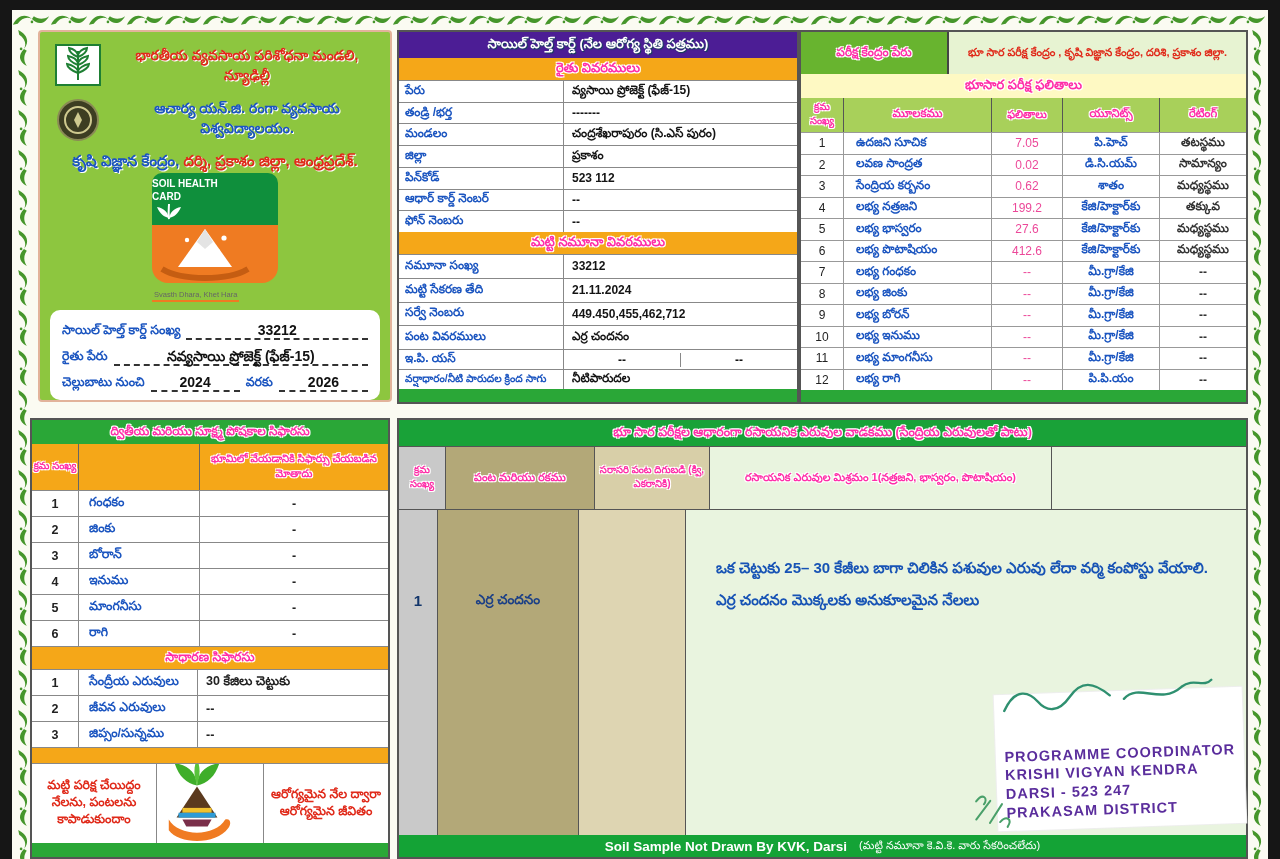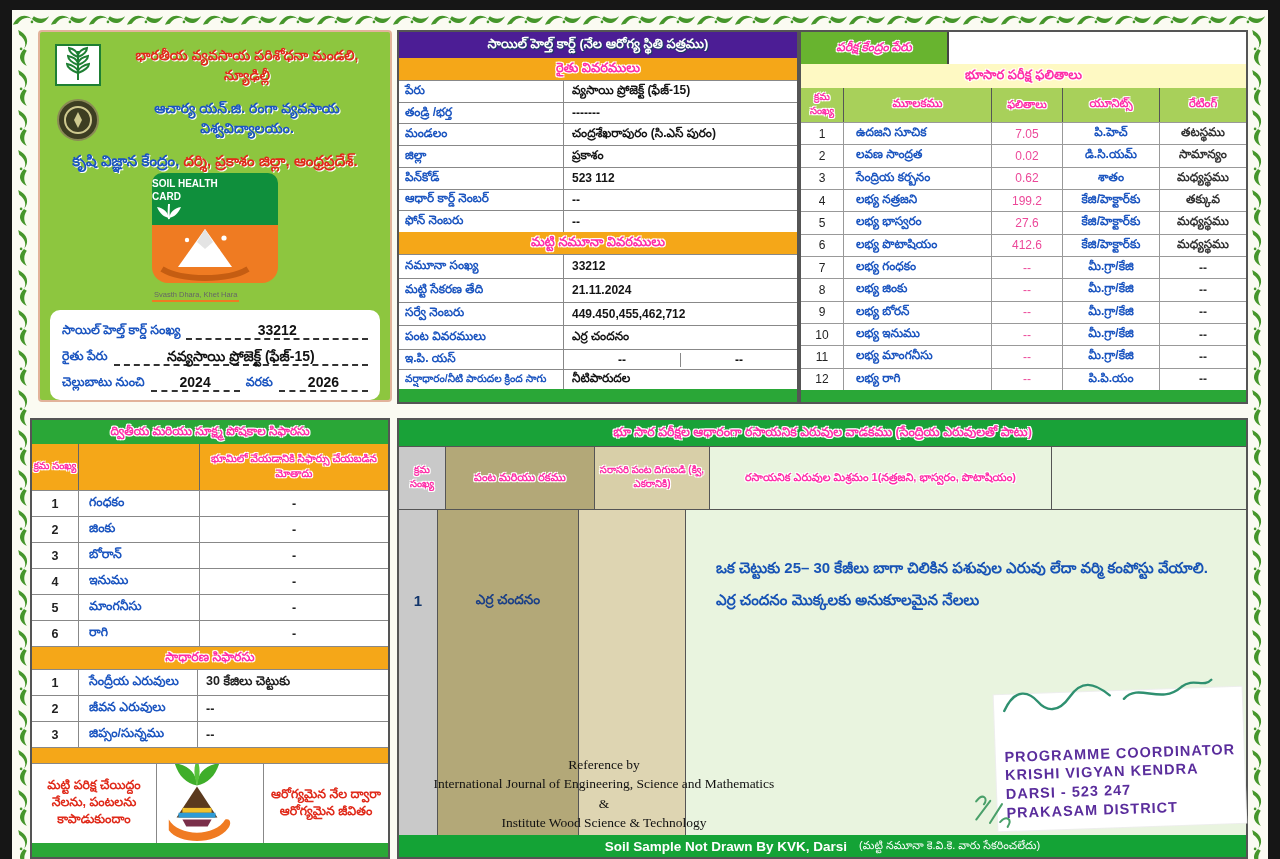--- a/index.html
+++ b/index.html
@@ -54,21 +54,21 @@
            border-right:1px solid #888;overflow:hidden;white-space:nowrap;}
   .f-value{flex:1;color:#141414;font-weight:600;padding:0 8px;display:flex;align-items:center;overflow:hidden;}
   .f-value.split{padding:0;}
   .f-v2{flex:1;display:flex;align-items:center;justify-content:center;}
   .f-v2 + .f-v2{border-left:1px solid #888;}
   .f-strip{height:13px;background:#2aa737;}
 
   
   .results{left:787px;top:20px;width:449px;height:374px;border:2px solid #555;background:#fff;
            display:flex;flex-direction:column;}
-  .r-top{height:32px;display:flex;font-style:italic;}
+  .r-top{height:42px;display:flex;}
   .r-top-label{width:146px;background:#68b42f;border-right:2px solid #444;display:flex;align-items:center;
                justify-content:center;font-size:12px;overflow:hidden;}
   .r-top-value{flex:1;background:#e7f3d2;color:#e02a1a;font-weight:bold;font-size:11px;display:flex;
                align-items:center;justify-content:center;text-align:center;padding:0 3px;overflow:hidden;}
   .r-band{height:24px;background:#fef9c3;display:flex;align-items:center;justify-content:center;font-size:13px;}
   .r-head{height:34px;background:#a8d05a;display:flex;font-size:11.5px;}
   .hc{display:flex;align-items:center;justify-content:center;border-right:1px solid #555;text-align:center;overflow:hidden;}
   .cno{width:42px;}.cel{flex:1;}.cres{width:70px;}.cun{width:96px;}.crt{width:86px;border-right:none;}
   .r-rows{flex:1;display:flex;flex-direction:column;min-height:0;}
   .r-row{flex:1;display:flex;border-top:1px solid #999;font-size:12px;min-height:0;}
@@ -678,20 +678,21 @@
       <div class="f-value">నీటిపారుదల</div>
     </div>
     <div class="f-strip"></div>
   </section>
 
   <section class="panel results">
     <div class="r-top">
       <div class="r-top-label">
         <span class="pink" style="font-size:12px">పరీక్ష కేంద్రం పేరు</span>
       </div>
+      <div class="r-top-value">భూ సార పరీక్ష కేంద్రం , కృషి విజ్ఞాన కేంద్రం, దరిశి, ప్రకాశం జిల్లా.</div>
     </div>
     <div class="r-band">
       <span class="pink">భూసార పరీక్ష ఫలితాలు</span>
     </div>
     <div class="r-head">
       <div class="hc cno">
             <span class="pink" style="font-size:10px">క్రమ సంఖ్య</span>
           </div>
       <div class="hc cel">
             <span class="pink">మూలకము</span>
@@ -919,27 +920,20 @@
             <span class="pink" style="font-size:11px">రసాయనిక ఎరువుల మిశ్రమం 1(నత్రజని, భాస్వరం, పొటాషియం)</span>
           </div>
       <div class="fc fc-extra"></div>
     </div>
     <div class="ft-body">
       <div class="fb-no">1</div>
       <div class="fb-crop">ఎర్ర చందనం</div>
       <div class="fb-yield"></div>
       <div class="fb-mix">ఒక చెట్టుకు 25– 30 కేజీలు బాగా చిలికిన పశువుల ఎరువు లేదా వర్మి కంపోస్టు వేయాలి. ఎర్ర చందనం మొక్కలకు అనుకూలమైన నేలలు</div>
 
-      <div class="reference">
-
-      <div>Reference by</div>
-            <div>International Journal of Engineering, Science and Mathematics</div>
-            <div>&amp;</div>
-            <div>Institute Wood Science &amp; Technology</div>
-          </div>
 
       <div class="stamp">
         <svg class="sign-svg" width="230" height="38" viewBox="0 0 230 38">
           <path d="M6 30 C18 6 32 12 40 22 S 60 34 72 18 S 96 4 112 18 M126 22 C142 6 162 30 184 12 C196 3 206 14 214 6" stroke="#2f9070" stroke-width="2.4" fill="none" stroke-linecap="round"></path>
         </svg>
         <svg class="scribble-svg" width="46" height="52" viewBox="0 0 46 52">
           <path d="M4 22 C10 12 16 18 12 24 M6 40 L18 20 M20 42 L30 22 M30 40 C36 32 42 36 38 44" stroke="#4aa06a" stroke-width="2" fill="none" stroke-linecap="round"></path>
         </svg>
         <div>
 

